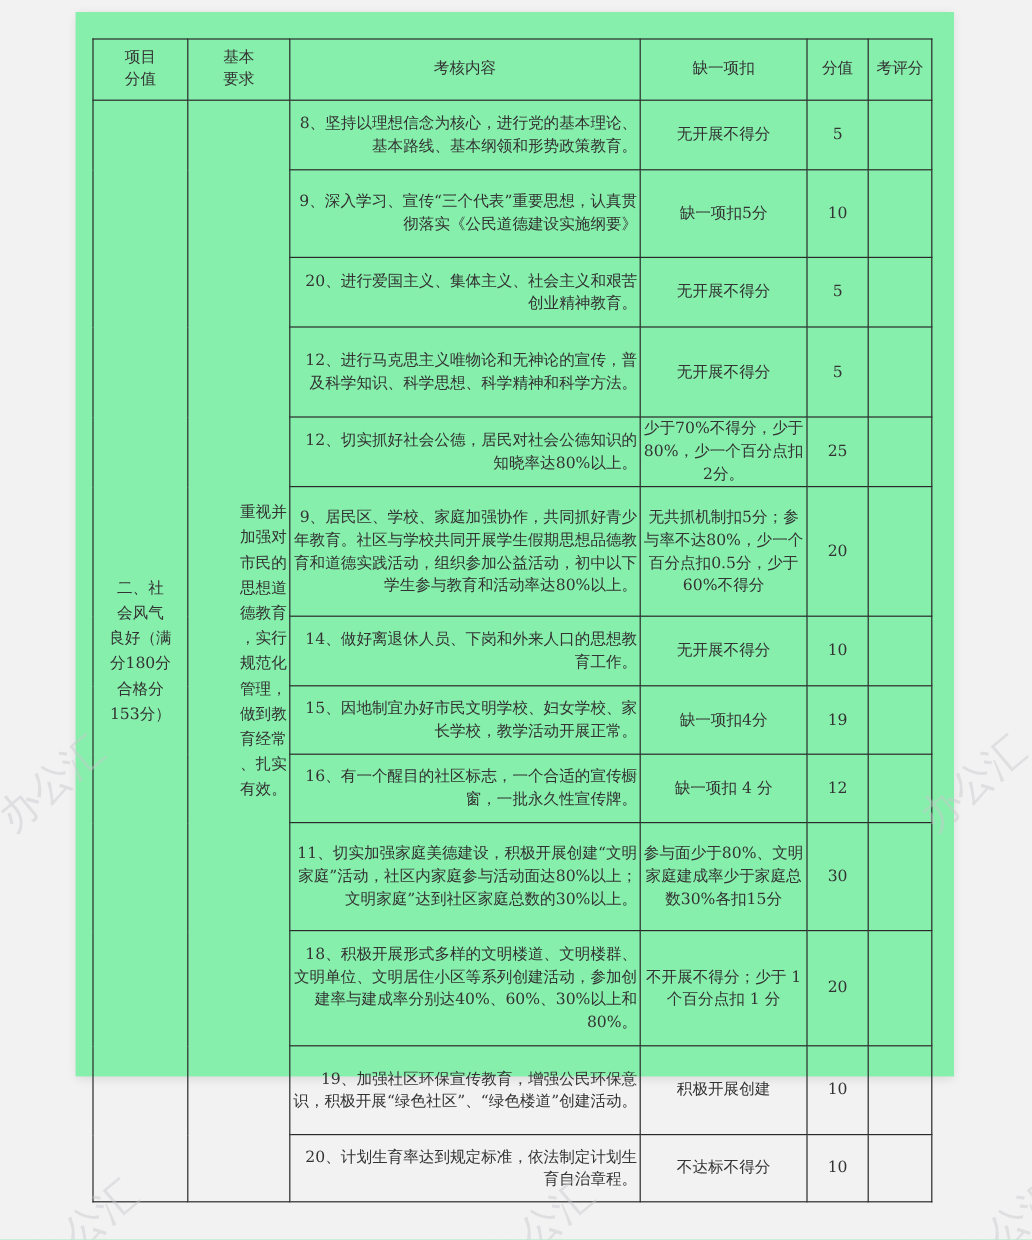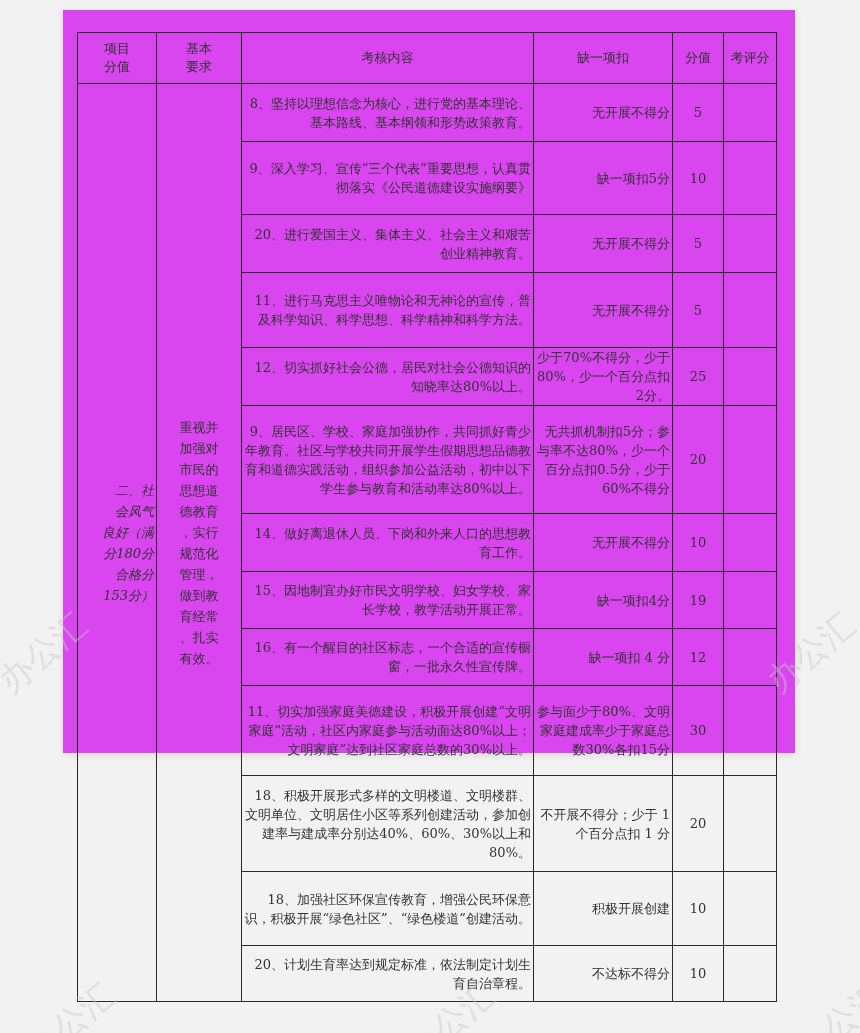--- a/index.html
+++ b/index.html
@@ -4,47 +4,47 @@
 <style>
   html, body { margin: 0; padding: 0; }
   body {
     width: 860px; height: 1033px; overflow: hidden;
     background: #f2f2f3;
     font-family: "DejaVu Serif", "Liberation Serif", serif;
     position: relative;
   }
   .page {
     position: absolute; left: 63px; top: 10px;
-    width: 732px; height: 743px;
-    background: #d946ef;
+    width: 732px; height: 887px;
+    background: #86efac;
     box-shadow: 0 2px 8px rgba(0,0,0,0.10);
   }
   table.grid {
     position: absolute; left: 14px; top: 22px;
     border-collapse: collapse;
     table-layout: fixed;
     width: 699px;
     color: #333;
     font-size: 13px;
     line-height: 19px;
   }
   table.grid td, table.grid th {
     border: 1.5px solid #2a2a2a;
     padding: 0 2px;
     vertical-align: middle;
     font-weight: normal;
     overflow: hidden;
   }
   table.grid th { text-align: center; height: 50px; line-height: 18px; }
   td.content { text-align: right; }
-  td.standard { text-align: right; margin-left: 36px; }
+  td.standard { text-align: center; margin-left: 36px; }
   td.score { text-align: center; }
   td.eval { }
-  td.cat { text-align: right; line-height: 21px; font-style: italic; }
-  td.req { text-align: center; line-height: 21px; padding: 0 6px; }
+  td.cat { text-align: center; line-height: 21px; }
+  td.req { text-align: right; line-height: 21px; padding: 0 6px; }
   .watermark {
     position: absolute; color: rgba(200,200,205,0.45);
     font-size: 34px; transform: rotate(-40deg);
     font-family: "DejaVu Sans", sans-serif; pointer-events: none;
     white-space: nowrap;
   }
 </style>
 </head>
 <body>
 
@@ -105,21 +105,21 @@
         <td class="score">10</td>
         <td class="eval"></td>
       </tr>
       <tr style="height:58px">
         <td class="content">20、进行爱国主义、集体主义、社会主义和艰苦创业精神教育。</td>
         <td class="standard">无开展不得分</td>
         <td class="score">5</td>
         <td class="eval"></td>
       </tr>
       <tr style="height:75px">
-        <td class="content">11、进行马克思主义唯物论和无神论的宣传，普及科学知识、科学思想、科学精神和科学方法。</td>
+        <td class="content">12、进行马克思主义唯物论和无神论的宣传，普及科学知识、科学思想、科学精神和科学方法。</td>
         <td class="standard">无开展不得分</td>
         <td class="score">5</td>
         <td class="eval"></td>
       </tr>
       <tr style="height:57px">
         <td class="content">12、切实抓好社会公德，居民对社会公德知识的知晓率达80%以上。</td>
         <td class="standard">少于70%不得分，少于80%，少一个百分点扣2分。</td>
         <td class="score">25</td>
         <td class="eval"></td>
       </tr>
@@ -153,21 +153,21 @@
         <td class="score">30</td>
         <td class="eval"></td>
       </tr>
       <tr style="height:96px">
         <td class="content">18、积极开展形式多样的文明楼道、文明楼群、文明单位、文明居住小区等系列创建活动，参加创建率与建成率分别达40%、60%、30%以上和80%。</td>
         <td class="standard">不开展不得分；少于 1 个百分点扣 1 分</td>
         <td class="score">20</td>
         <td class="eval"></td>
       </tr>
       <tr style="height:74px">
-        <td class="content">18、加强社区环保宣传教育，增强公民环保意识，积极开展“绿色社区”、“绿色楼道”创建活动。</td>
+        <td class="content">19、加强社区环保宣传教育，增强公民环保意识，积极开展“绿色社区”、“绿色楼道”创建活动。</td>
         <td class="standard">积极开展创建</td>
         <td class="score">10</td>
         <td class="eval"></td>
       </tr>
       <tr style="height:56px">
         <td class="content">20、计划生育率达到规定标准，依法制定计划生育自治章程。</td>
         <td class="standard">不达标不得分</td>
         <td class="score">10</td>
         <td class="eval"></td>
       </tr>

